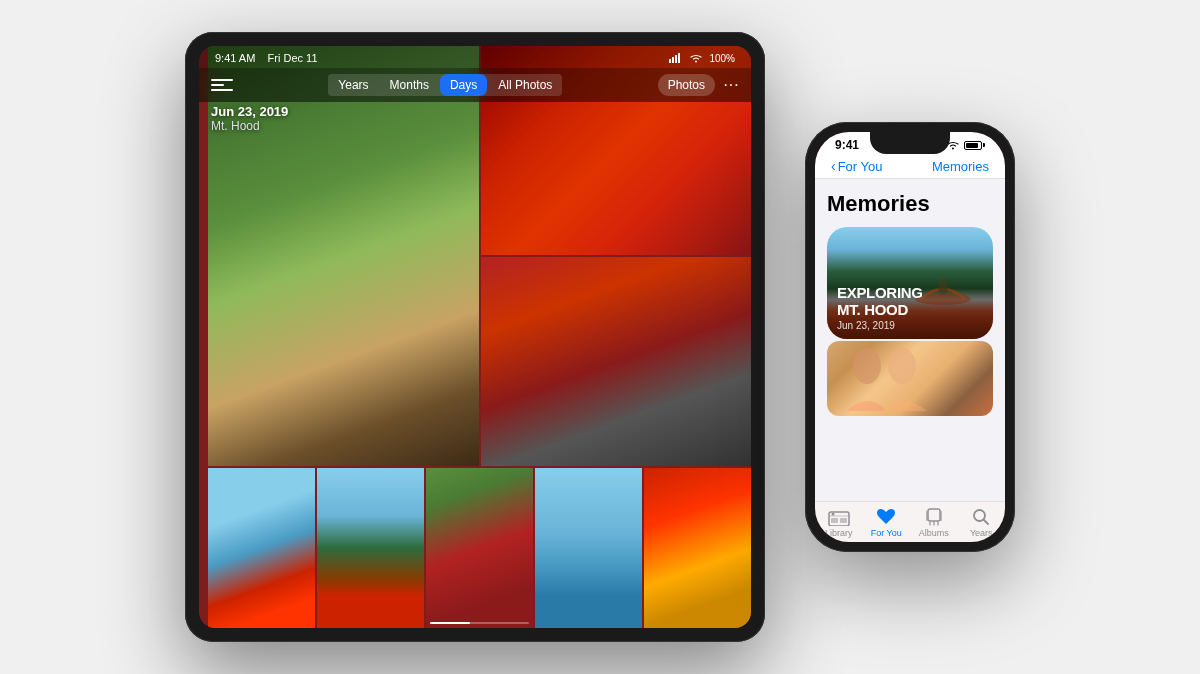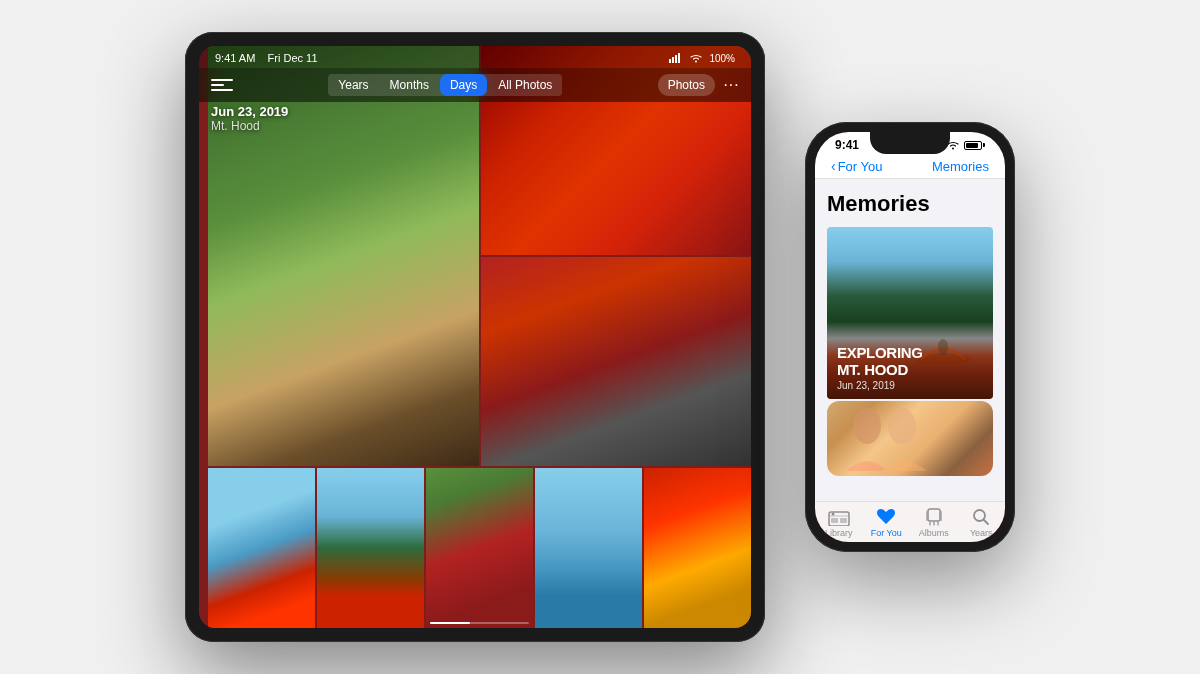--- a/index.html
+++ b/index.html
@@ -313,25 +313,25 @@
 
     .iphone-section-title {
       font-size: 22px;
       font-weight: 700;
       color: #000;
       margin-bottom: 10px;
     }
 
     
     .memory-card-1 {
-      border-radius: 4px;
+      border-radius: 20px;
       overflow: hidden;
       margin-bottom: 2px;
       position: relative;
-      height: 172px;
+      height: 112px;
     }
 
     .memory-card-bg {
       width: 100%;
       height: 100%;
       background: linear-gradient(180deg, #87ceeb 0%, #6ab4d8 20%, #2a5a3a 40%, #1a4020 55%, #888 65%, #aa4422 75%, #aa3311 85%);
       position: absolute;
       top: 0; left: 0;
     }
 

